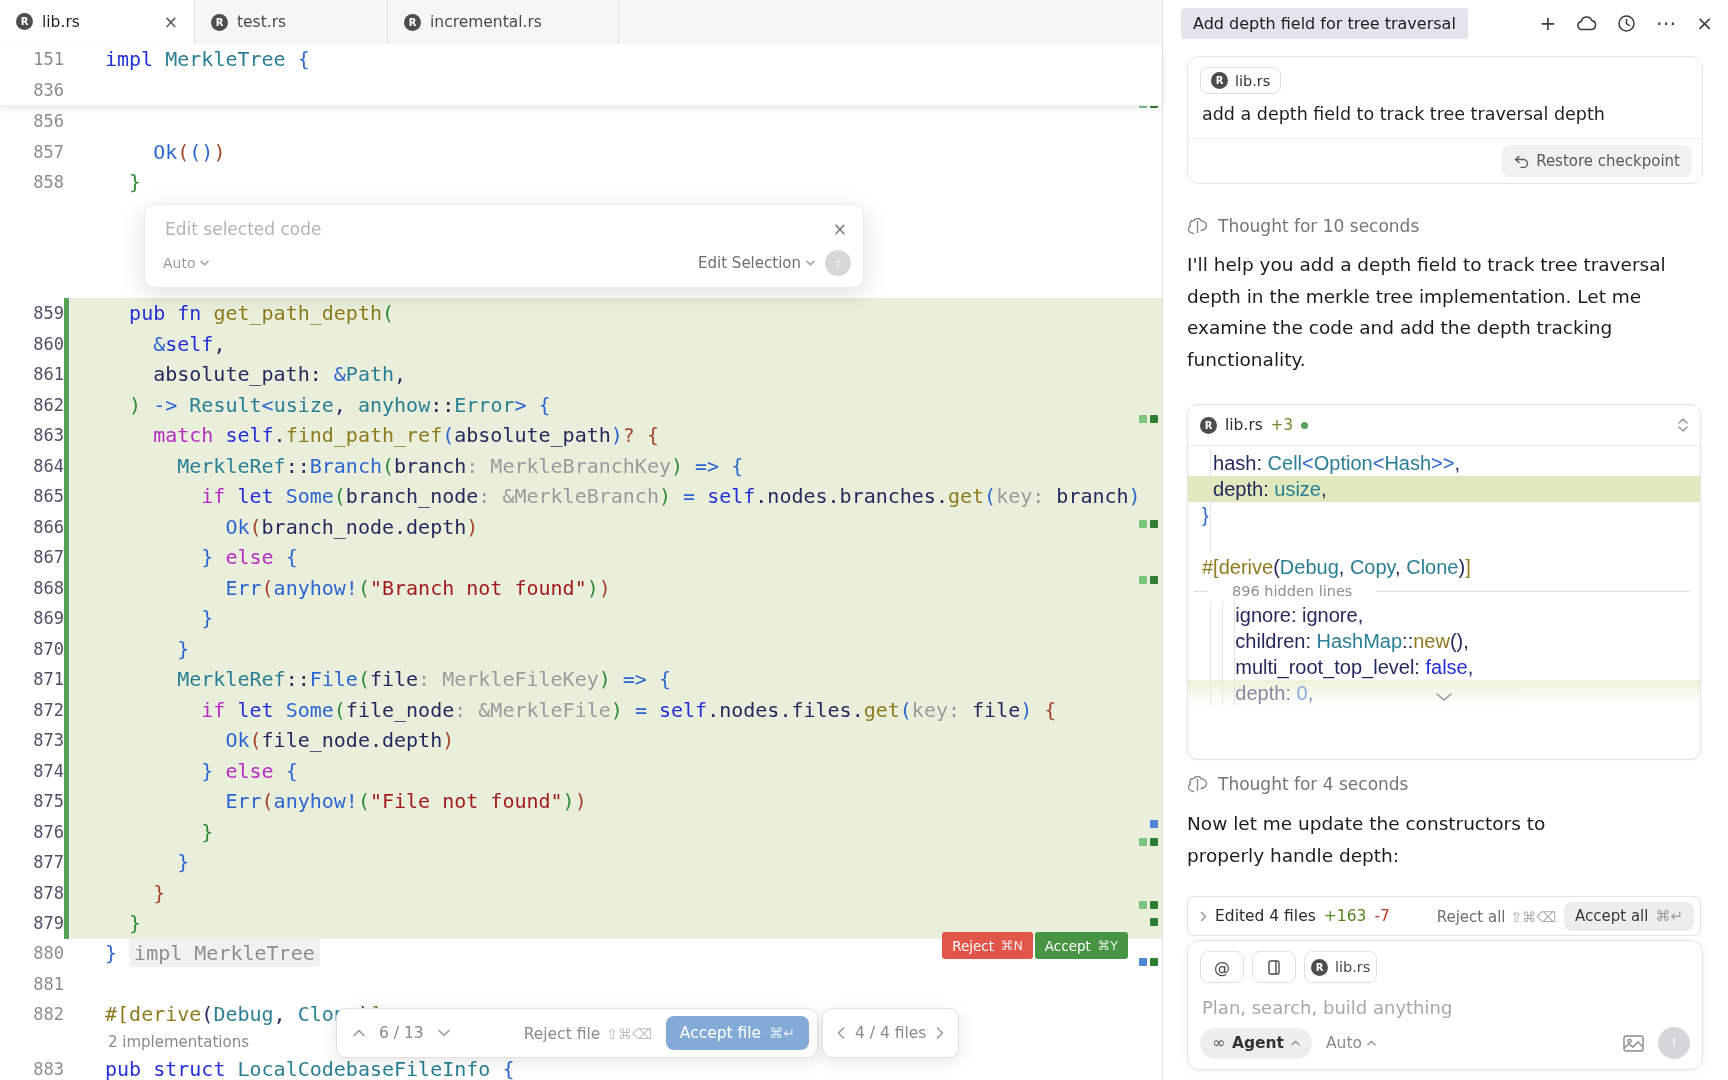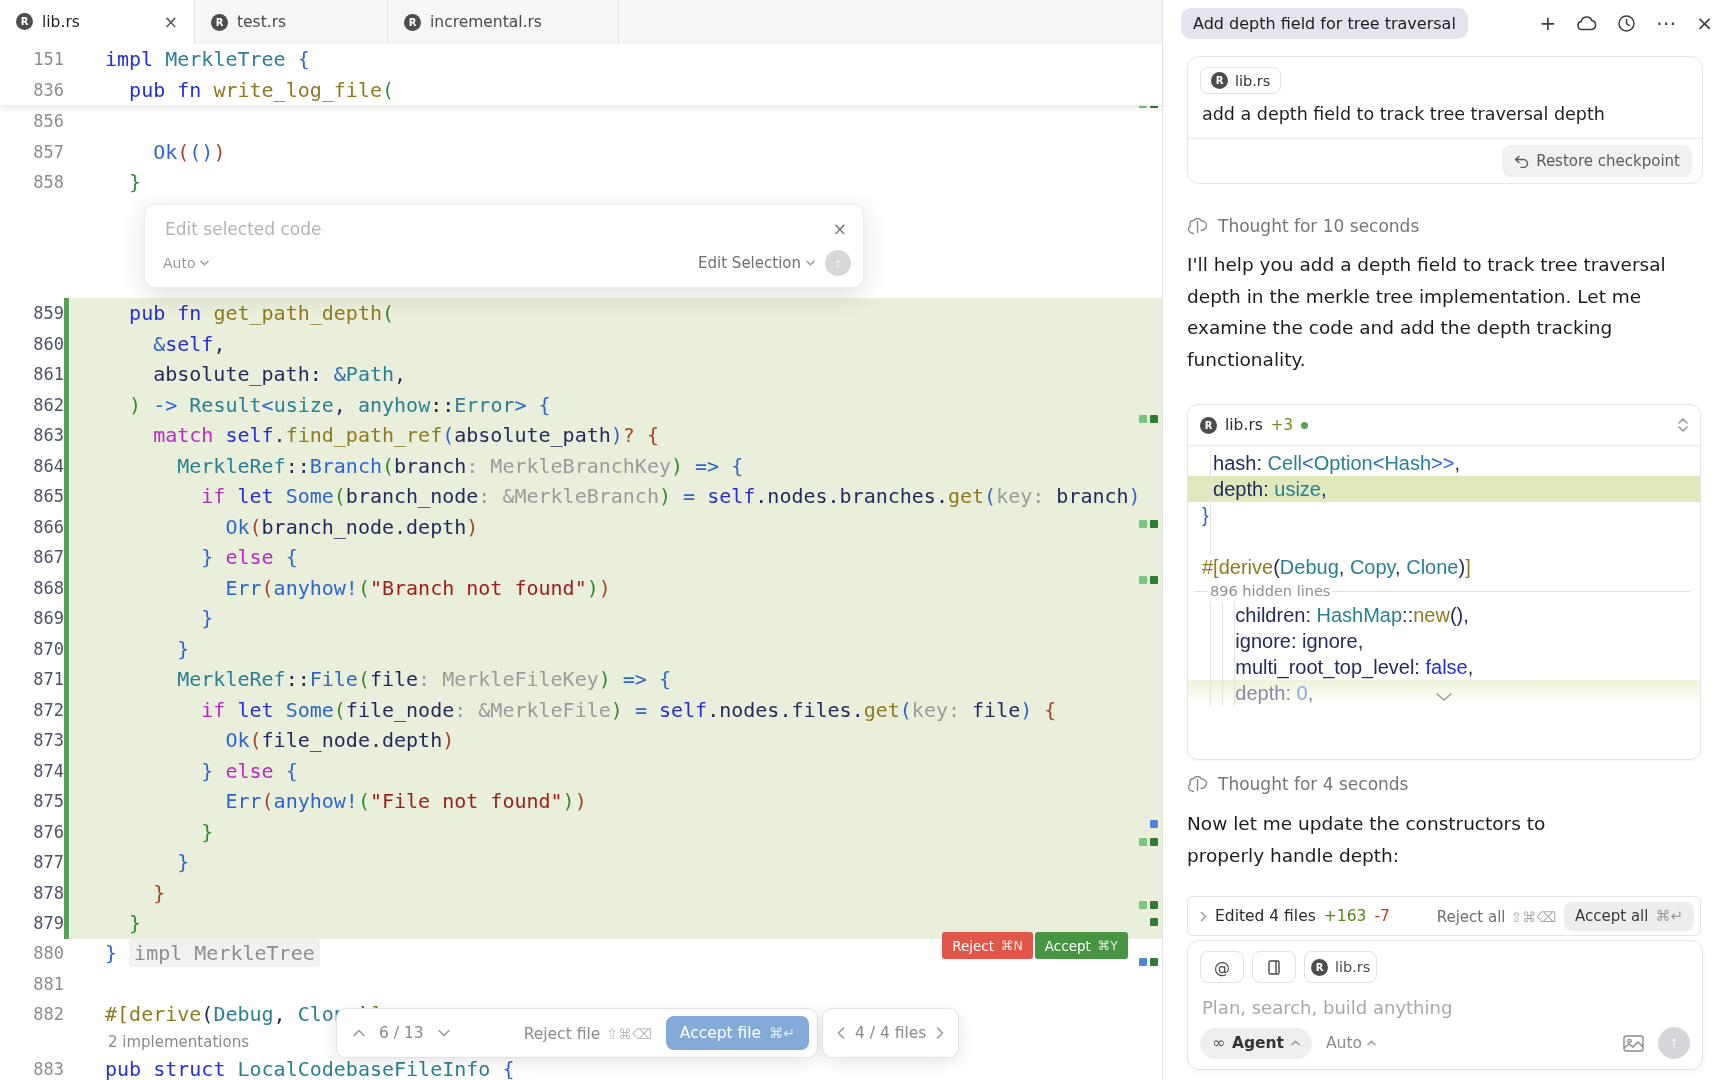--- a/index.html
+++ b/index.html
@@ -64,21 +64,21 @@
   .nav-key{font-size:14px;color:#bdbdbd;margin-left:6px;}
   .accept-file{height:34px;background:#84abd8;border:none;border-radius:8px;color:#fff;
                font-size:15.5px;padding:0 14px;display:flex;align-items:center;gap:8px;font-family:inherit;}
   .accept-file .key{color:#e7eefb;font-size:14px;}
   .chev{stroke:#9a9a9a;fill:none;stroke-width:1.6;stroke-linecap:round;stroke-linejoin:round;}
   
   .panel{position:absolute;left:1162px;top:0;width:566px;height:1080px;background:#fff;
          border-left:1px solid #e2e2e2;}
   .p-abs{position:absolute;}
   .p-header{left:0;top:0;right:0;height:46px;display:flex;align-items:center;padding:0 16px 0 18px;}
-  .title-pill{background:#e4e4ee;border-radius:10px;padding:6px 12px;font-size:16px;color:#202020;white-space:nowrap;}
+  .title-pill{background:#e4e4ee;border-radius:3px;padding:6px 12px;font-size:16px;color:#202020;white-space:nowrap;}
   .hsp{flex:1;}
   .hicon{color:#3c3c3c;font-size:20px;margin-left:20px;display:inline-flex;align-items:center;}
   .ucard{left:24px;right:26px;top:56px;height:126px;border:1px solid #e6e6e6;border-radius:12px;background:#fff;}
   .chip{display:inline-flex;align-items:center;gap:7px;border:1px solid #e2e2e2;border-radius:8px;
         padding:4px 10px;font-size:14.5px;color:#333;background:#fff;}
   .ucard .chip{margin:10px 0 0 12px;}
   .umsg{padding:10px 14px 0 14px;font-size:17.5px;color:#1e1e1e;}
   .restore-row{position:absolute;left:0;right:0;bottom:0;height:44px;border-top:1px solid #efefef;
                display:flex;align-items:center;justify-content:flex-end;padding-right:10px;}
   .restore-btn{background:#f1f1f1;border:none;border-radius:8px;height:32px;padding:0 12px;
@@ -89,21 +89,21 @@
          background:#fff;overflow:hidden;box-shadow:0 1px 3px rgba(0,0,0,.04);}
   .dhead{height:40px;border-bottom:1px solid #ededed;display:flex;align-items:center;padding:0 12px;gap:8px;}
   .dfile{font-size:15.5px;color:#2b2b2b;}
   .dplus{font-size:15px;color:#6a8a21;}
   .ddot{width:7px;height:7px;border-radius:50%;background:#58a15b;}
   .dbody{position:relative;padding-top:4px;}
   .drow{height:26px;line-height:26px;white-space:pre;font-family:Liberation Sans, sans-serif;
         font-size:20px;padding-left:14px;}
   .drow.hl{background:#dfe9bc;}
   .drow.fade{background:linear-gradient(#dfe9bc,rgba(223,233,188,0));opacity:.55;}
-  .hiddenrow{height:22px;display:flex;align-items:center;gap:2px;padding:0 10px 0 6px;}
+  .hiddenrow{height:22px;display:flex;align-items:center;gap:24px;padding:0 10px 0 6px;}
   .hiddenrow .hline{height:1px;background:#e0e0e0;}
   .hiddenrow .hl-l{width:14px;} .hiddenrow .hl-r{flex:1;}
   .hiddenrow .htxt{font-size:14.5px;color:#8f8f8f;white-space:nowrap;}
   .guide{position:absolute;width:1px;background:#e3e3e3;}
   .dchev{position:absolute;left:50%;margin-left:-9px;bottom:4px;}
   .ebar{left:24px;right:28px;top:896px;height:38px;border:1px solid #e5e5e5;border-radius:6px;
         display:flex;align-items:center;padding:0 6px 0 12px;gap:8px;background:#fff;}
   .ebar .lbl{font-size:15.5px;color:#2b2b2b;}
   .ebar .plus{color:#56861a;font-size:15.5px;} .ebar .minus{color:#bf3b2b;font-size:15.5px;}
   .ebar .sp{flex:1;}
@@ -145,21 +145,21 @@
         <span>test.rs</span>
       </div>
       <div class="tab" style="width:198px;">
         <span class="ricon">R</span>
         <span>incremental.rs</span>
       </div>
     </div>
 
     <div class="sticky" id="stickyLines">
         <div class="crow"><span class="ln">151</span><span class="ct"><span class="tk-k">impl</span><span class="tk-v"> </span><span class="tk-t">MerkleTree</span><span class="tk-v"> </span><span class="tk-b">{</span></span></div>
-        <div class="crow"><span class="ln">836</span><span class="ct"><span class="tk-v">  </span><span class="tk-k">pub</span><span class="tk-v"> </span><span class="tk-k">fn</span><span class="tk-v"> </span><span class="tk-f">write_log_file</span><span class="tk-g">(</span></span></div>
+        <div class="crow"><span class="ln">836</span></div>
       </div>
     <div class="lines" id="preLines" style="top:106px;">
         <div class="crow"><span class="ln">856</span><span class="ct"></span></div>
         <div class="crow"><span class="ln">857</span><span class="ct"><span class="tk-v">    </span><span class="tk-b">Ok</span><span class="tk-r">(</span><span class="tk-b">()</span><span class="tk-r">)</span></span></div>
         <div class="crow"><span class="ln">858</span><span class="ct"><span class="tk-v">  </span><span class="tk-g">}</span></span></div>
       </div>
     <div class="lines" id="hlLines" style="top:298px;">
         <div class="crow hl"><span class="ln">859</span><span class="ct"><span class="tk-v">  </span><span class="tk-k">pub</span><span class="tk-v"> </span><span class="tk-k">fn</span><span class="tk-v"> </span><span class="tk-f">get_path_depth</span><span class="tk-g">(</span></span></div>
         <div class="crow hl"><span class="ln">860</span><span class="ct"><span class="tk-v">    </span><span class="tk-b">&amp;</span><span class="tk-k">self</span><span class="tk-v">,</span></span></div>
         <div class="crow hl"><span class="ln">861</span><span class="ct"><span class="tk-v">    absolute_path</span><span class="tk-v">: </span><span class="tk-b">&amp;</span><span class="tk-t">Path</span><span class="tk-v">,</span></span></div>
@@ -343,22 +343,22 @@
         <div class="hiddenrow">
           <div class="hline hl-l"></div>
           <span class="htxt">896 hidden lines</span>
           <div class="hline hl-r"></div>
         </div>
         <div style="position:relative;">
           <div class="guide" style="left:22px;top:0;height:104px;"></div>
           <div class="guide" style="left:34px;top:0;height:104px;"></div>
           <div class="guide" style="left:46px;top:0;height:104px;"></div>
           <div id="diffBottom">
+              <div class="drow"><span class="tk-v">      ignore: ignore,</span></div>
               <div class="drow"><span class="tk-v">      children: </span><span class="tk-t">HashMap</span><span class="tk-v">::</span><span class="tk-f">new</span><span class="tk-v">(),</span></div>
-              <div class="drow"><span class="tk-v">      ignore: ignore,</span></div>
               <div class="drow"><span class="tk-v">      multi_root_top_level: </span><span class="tk-k">false</span><span class="tk-v">,</span></div>
               <div class="drow fade"><span class="tk-v">      depth: </span><span class="tk-b">0</span><span class="tk-v">,</span></div>
             </div>
         </div>
         <svg class="dchev ic chev" width="18" height="10" viewBox="0 0 18 10">
             <path d="M2 2l7 6 7-6"></path>
           </svg>
       </div>
     </div>
 

